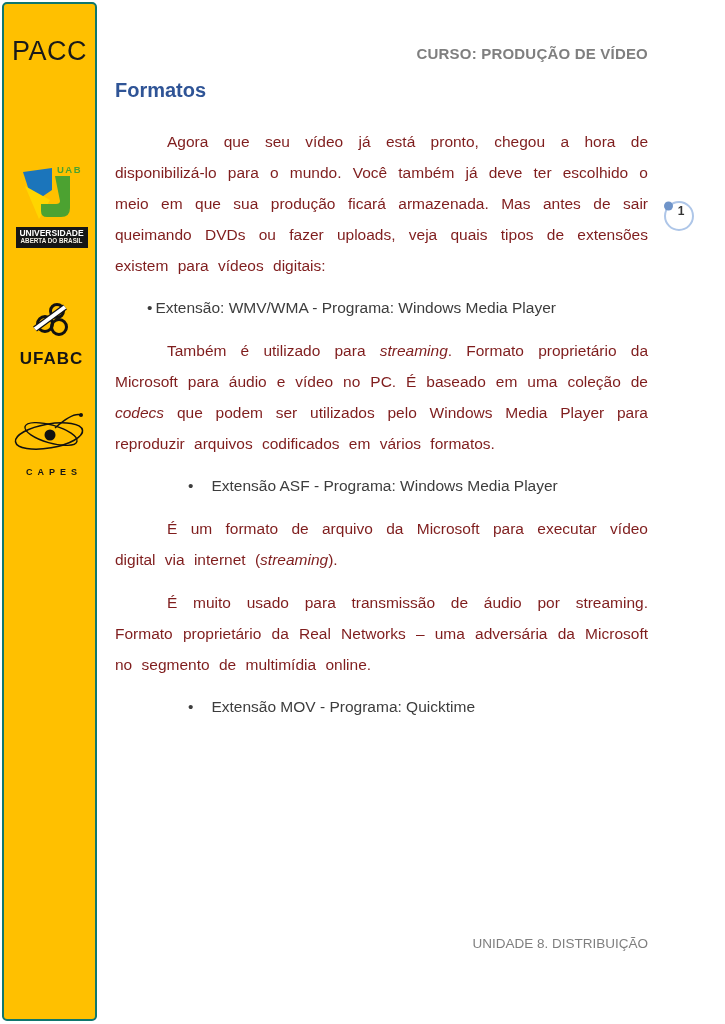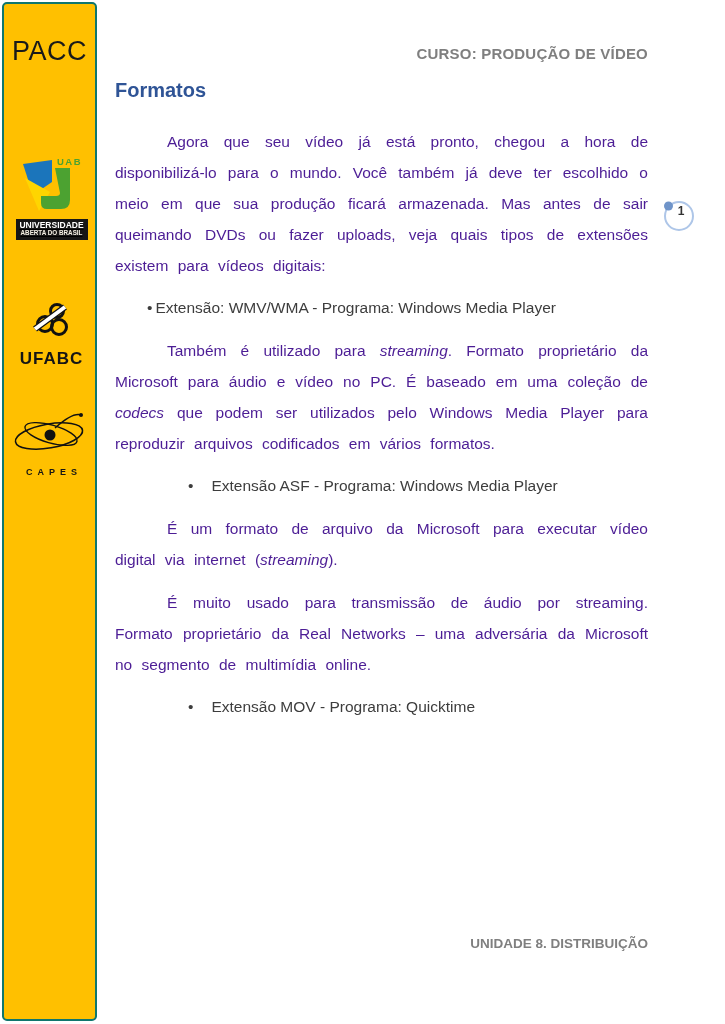--- a/index.html
+++ b/index.html
@@ -23,21 +23,21 @@
     border-radius: 5px;
   }
   .pacc {
     margin-top: 32px;
     text-align: center;
     font-size: 27px;
     color: #1a1a1a;
     letter-spacing: 0.5px;
   }
   .logo-block { position: absolute; left: 0; width: 95px; text-align: center; }
-  .uab-block   { top: 152px; text-decoration: underline; }
+  .uab-block   { top: 160px; }
   .ufabc-block { top: 296px; }
   .capes-block { top: 406px; }
   .uab-banner {
     margin: 1px auto 0;
     width: 72px;
     background: #161616;
     padding: 2px 0 3px;
     line-height: 1.05;
   }
   .uab-banner .l1 { font-size: 8.5px; font-weight: bold; color: #ffffff; letter-spacing: 0; white-space: nowrap; }
@@ -75,21 +75,21 @@
   h1.section-heading {
     margin: 17px 0 0;
     font-size: 20px;
     font-weight: bold;
     color: #2F5496;
   }
   .para {
     margin: 12px 0 0;
     font-size: 15.5px;
     line-height: 31px;
-    color: #4c1d95;
+    color: #7f1d1d;
     text-align: justify;
     text-indent: 52px;
     word-spacing: 5px;
   }
   .para.first { margin-top: 24px; }
   .bullet-row {
     margin: 11px 0 0;
     font-size: 15.5px;
     line-height: 31px;
     color: #3d3d3d;
@@ -100,21 +100,21 @@
   .bullet-row.wide .dot { margin-right: 18px; }
   .dot { color: #3d3d3d; }
 
   
   .doc-footer {
     position: absolute;
     left: 115px; top: 936px;
     width: 533px;
     text-align: right;
     font-size: 13.5px;
-    font-weight: bold;
+    font-weight: normal;
     color: #7F7F7F;
   }
 
   
   .page-badge {
     position: absolute;
     left: 662px; top: 199px;
     width: 36px; height: 36px;
   }
 </style>

